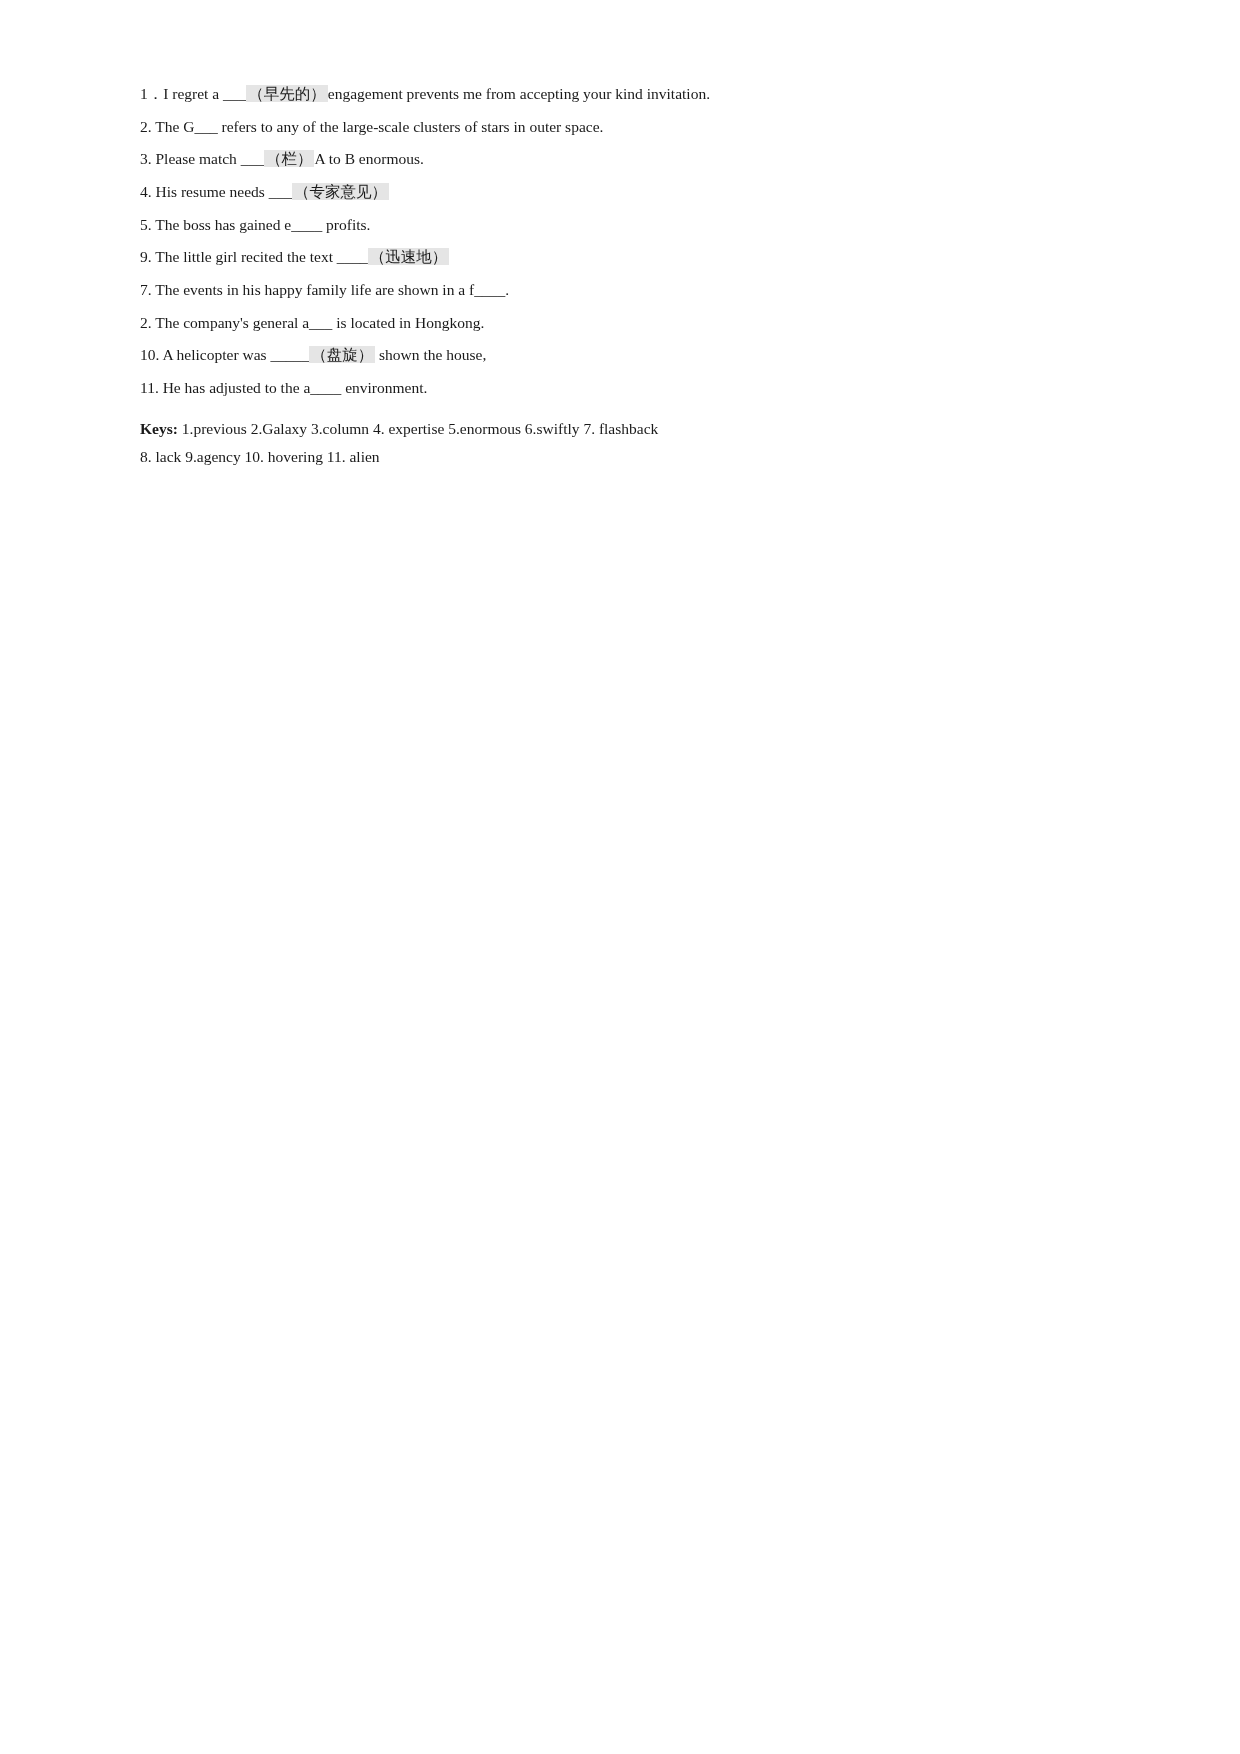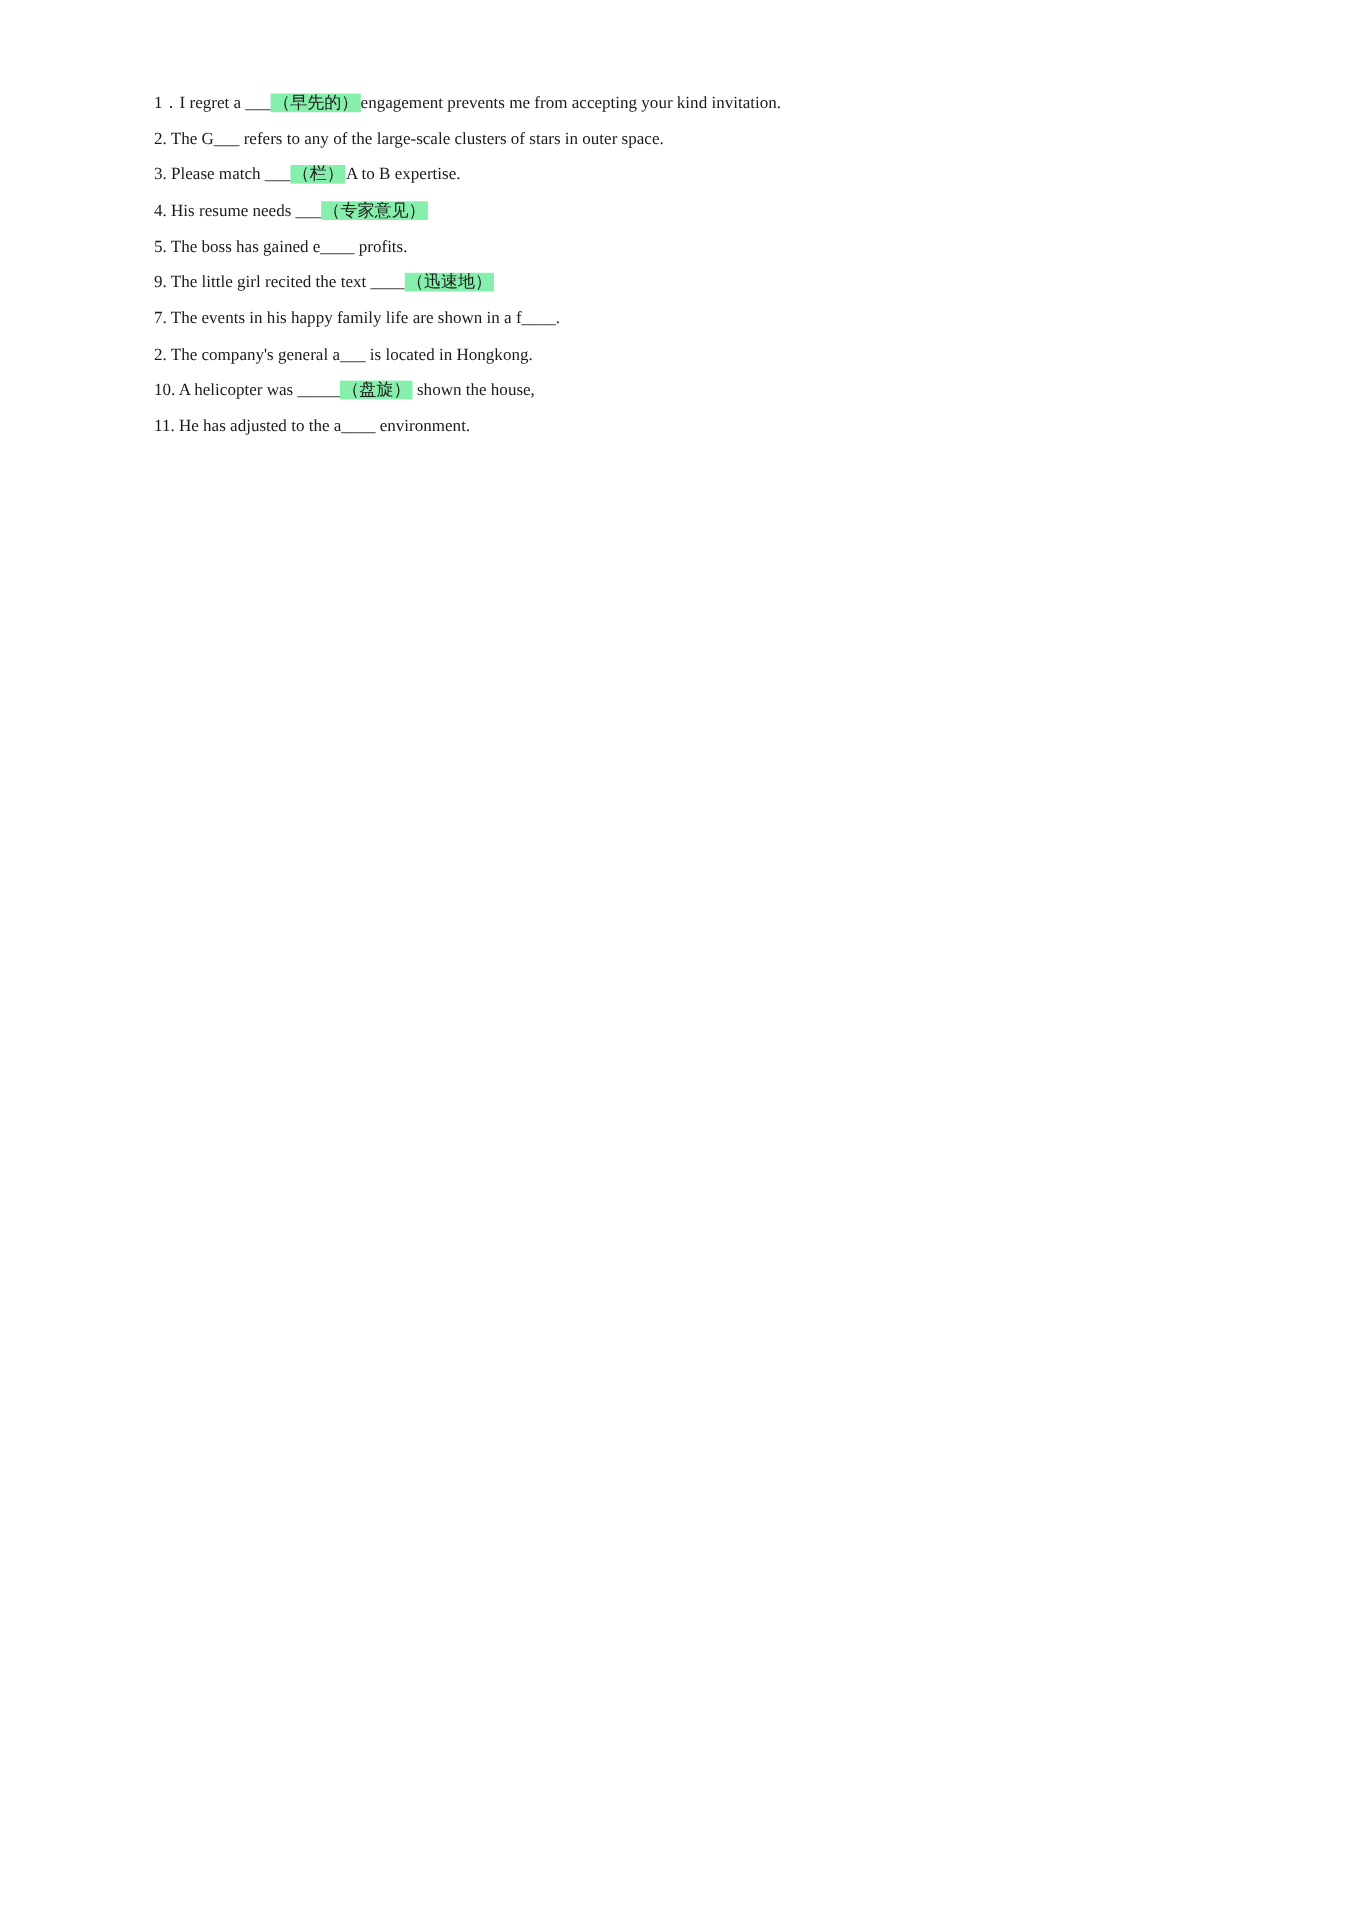--- a/index.html
+++ b/index.html
@@ -23,21 +23,21 @@
       letter-spacing: 0.5px;
     }
     .question-list {
       line-height: 1.85;
     }
     .question-item {
       margin-bottom: 4px;
       font-size: 15.5px;
     }
     .highlight {
-      background-color: #86efac;
+      background-color: #e5e5e5;
       padding: 0 2px;
     }
     .keys-section {
       margin-top: 12px;
       font-size: 15.5px;
       line-height: 1.85;
     }
     .keys-label {
       font-weight: bold;
     }
@@ -51,21 +51,21 @@
 
     <div class="question-item">
       <span>1．I regret a ___</span><span class="highlight">（早先的）</span><span>engagement prevents me from accepting your kind invitation.</span>
     </div>
 
     <div class="question-item">
       <span>2. The G___  refers to any of the large-scale clusters of stars in outer space.</span>
     </div>
 
     <div class="question-item">
-      <span>3. Please match  ___</span><span class="highlight">（栏）</span><span>A to B expertise.</span>
+      <span>3. Please match  ___</span><span class="highlight">（栏）</span><span>A to B enormous.</span>
     </div>
 
     <div class="question-item">
       <span>4. His resume needs  ___</span><span class="highlight">（专家意见）</span>
     </div>
 
     <div class="question-item">
       <span>5. The boss has gained e____ profits.</span>
     </div>
 
@@ -85,13 +85,20 @@
     <div class="question-item">
       <span>10. A helicopter was  _____</span><span class="highlight">（盘旋）</span><span> shown the house,</span>
     </div>
 
     <div class="question-item">
       <span>11. He has adjusted to the a____ environment.</span>
     </div>
 
   </div>
 
+  <div class="keys-section">
+    <div>
+      <span class="keys-label">Keys:</span>
+      <span>1.previous  2.Galaxy  3.column 4. expertise  5.enormous  6.swiftly  7. flashback</span>
+    </div>
+    <div>8. lack  9.agency  10. hovering  11. alien</div>
+  </div>
 </div>
 
 </body></html>

